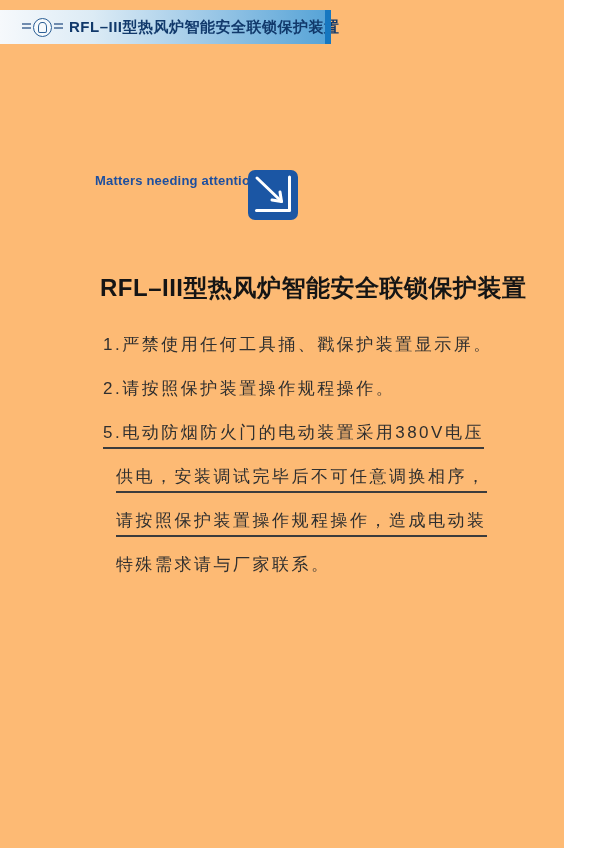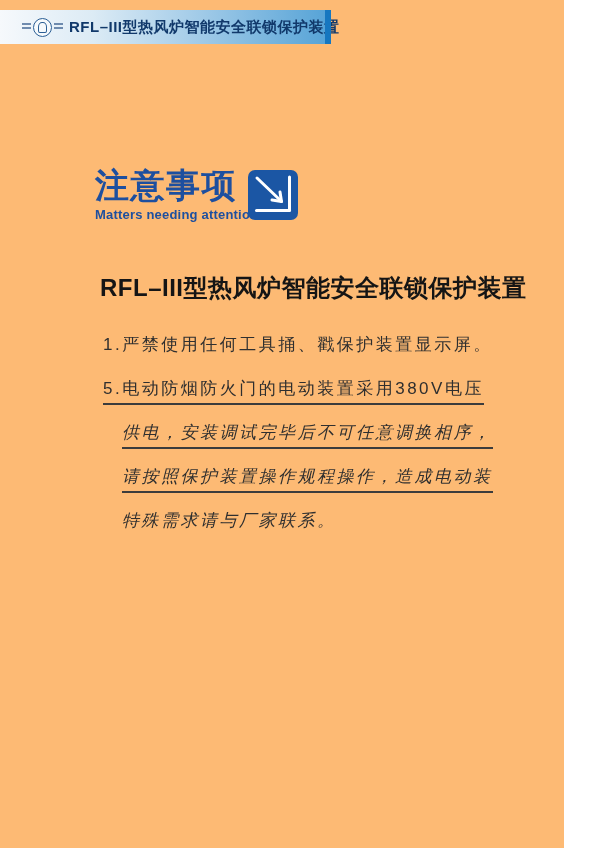--- a/index.html
+++ b/index.html
@@ -102,59 +102,61 @@
   .t {
     display: inline-block;
     font-size: 17px;
     line-height: 1.15;
     letter-spacing: 2.5px;
     color: var(--body-text, #2f2f2f);
     padding-bottom: 4px;
     white-space: nowrap;
   }
   .u { border-bottom: 2px solid var(--underline, #3c3c3c); }
-  .ind { margin-left: 19px; font-style: italic; }
+  .ind { margin-left: 13px; }
 </style>
 </head>
 <body>
 
 <div class="page">
 
   <div class="topbar">
     <div class="logo">
       <span class="mark"></span>
       <span class="emblem"></span>
       <span class="mark"></span>
     </div>
     <div class="bar-title">RFL–III型热风炉智能安全联锁保护装置</div>
     <div class="endcap"></div>
   </div>
 
   <div class="section">
-    <div class="cn">注意事项</div>
     <div class="en">Matters needing attention</div>
   </div>
 
   <div class="corner">
     <svg width="50" height="50" viewBox="0 0 50 50">
       <line x1="9" y1="8" x2="32" y2="30" stroke="#ffffff" stroke-width="3" stroke-linecap="round"></line>
       <line x1="33.5" y1="31.5" x2="32" y2="22" stroke="#ffffff" stroke-width="3" stroke-linecap="round"></line>
       <line x1="33.5" y1="31.5" x2="24" y2="30" stroke="#ffffff" stroke-width="3" stroke-linecap="round"></line>
       <line x1="41.5" y1="7" x2="41.5" y2="40" stroke="#ffffff" stroke-width="3" stroke-linecap="round"></line>
       <line x1="8.5" y1="40.5" x2="41.5" y2="40.5" stroke="#ffffff" stroke-width="3" stroke-linecap="round"></line>
     </svg>
   </div>
 
   <h1 class="doc-title">RFL–III型热风炉智能安全联锁保护装置</h1>
 
   <div class="notes">
     <div class="row">
       <span class="t">1.严禁使用任何工具捅、戳保护装置显示屏。</span>
     </div>
     <div class="row">
+      <span class="t">2.请按照保护装置操作规程操作。</span>
+    </div>
+    <div class="row">
       <span class="t u">5.电动防烟防火门的电动装置采用380V电压</span>
     </div>
     <div class="row">
       <span class="t u ind">供电，安装调试完毕后不可任意调换相序，</span>
     </div>
     <div class="row">
       <span class="t u ind">请按照保护装置操作规程操作，造成电动装</span>
     </div>
     <div class="row">
       <span class="t ind">特殊需求请与厂家联系。</span>

